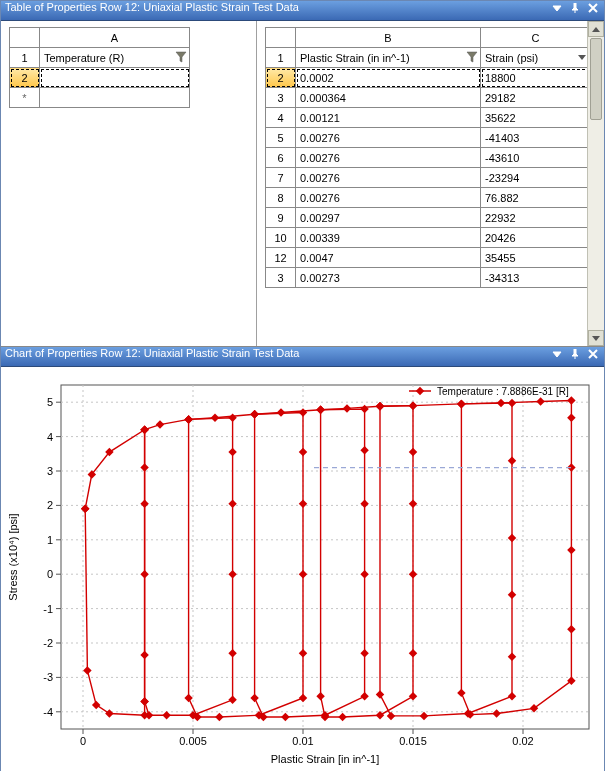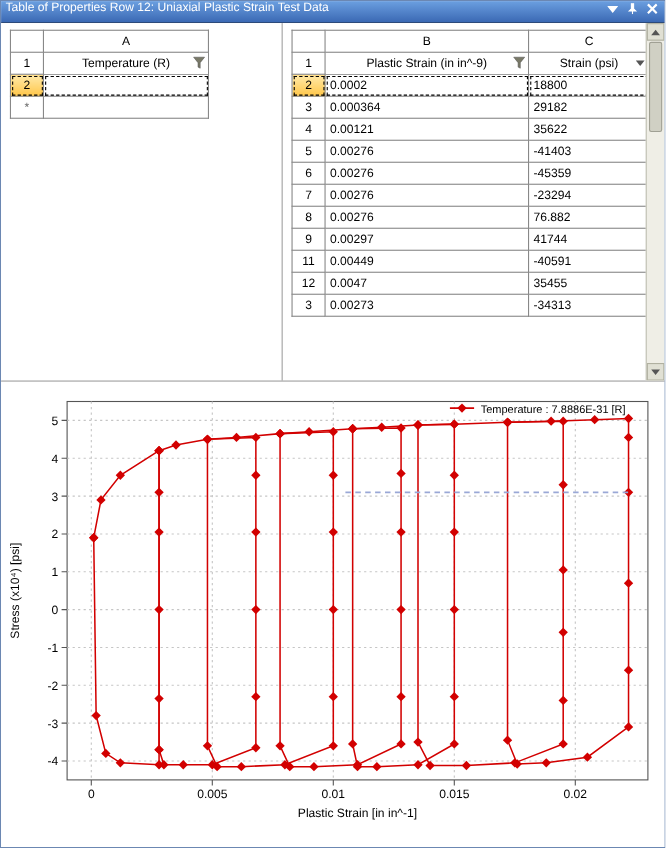--- a/index.html
+++ b/index.html
@@ -26,21 +26,21 @@
   .grid{display:table;border-collapse:collapse;}
   .grid .row{display:table-row;}
   .grid .cell{display:table-cell;border:1px solid #888;height:20px;vertical-align:middle;
     padding:0 4px;background:#fff;box-sizing:border-box;}
   
   .colhdr{background:linear-gradient(#fff2c0,#ffd86a);text-align:center;font-weight:normal;}
   
   .rowhdr{background:#e9e9de;text-align:center;width:30px;}
   .rowhdr.sel{background:linear-gradient(#ffe9a8,#ffc648);}
   
-  .fieldhdr{background:#e9e9de;text-align:center;position:relative;padding-right:18px;}
+  .fieldhdr{background:#e9e9de;text-align:left;position:relative;padding-right:18px;}
   .fieldhdr .funnel{position:absolute;right:2px;top:3px;}
   .dotted-sel .cell{outline:1px dashed #000;outline-offset:-2px;}
   .corner{background:#e9e9de;width:30px;}
   .newrow{color:#666;text-align:center;}
 
   
   .left-pane .colA{width:150px;}
   .right-pane .colB{width:185px;}
   .right-pane .colC{width:110px;}
   .grid-wrap{padding:6px 8px;}
@@ -131,21 +131,21 @@
       <div class="grid-wrap">
         <div class="grid" id="right-grid">
           <div class="row">
             <div class="cell corner"></div>
             <div class="cell colhdr colB">B</div>
             <div class="cell colhdr colC">C</div>
           </div>
           <div class="row">
             <div class="cell rowhdr">1</div>
             <div class="cell fieldhdr colB">
-              <span>Plastic Strain (in in^-9)</span>
+              <span>Plastic Strain (in in^-1)</span>
               <span class="funnel">
                 <svg viewBox="0 0 12 12">
                     <path d="M1 1h10L7 6v5L5 10V6z" fill="#7a7a68" stroke="#555" stroke-width="0.5"></path>
                   </svg>
               </span>
             </div>
             <div class="cell fieldhdr colC">
               <span>Strain (psi)</span>
               <span class="funnel">
                 <svg viewBox="0 0 12 12">
@@ -171,41 +171,41 @@
               <div class="cell colC">35622</div>
             </div>
             <div class="row">
               <div class="cell rowhdr">5</div>
               <div class="cell colB">0.00276</div>
               <div class="cell colC">-41403</div>
             </div>
             <div class="row">
               <div class="cell rowhdr">6</div>
               <div class="cell colB">0.00276</div>
-              <div class="cell colC">-45359</div>
+              <div class="cell colC">-43610</div>
             </div>
             <div class="row">
               <div class="cell rowhdr">7</div>
               <div class="cell colB">0.00276</div>
               <div class="cell colC">-23294</div>
             </div>
             <div class="row">
               <div class="cell rowhdr">8</div>
               <div class="cell colB">0.00276</div>
               <div class="cell colC">76.882</div>
             </div>
             <div class="row">
               <div class="cell rowhdr">9</div>
               <div class="cell colB">0.00297</div>
-              <div class="cell colC">41744</div>
-            </div>
-            <div class="row">
-              <div class="cell rowhdr">11</div>
-              <div class="cell colB">0.00449</div>
-              <div class="cell colC">-40591</div>
+              <div class="cell colC">22932</div>
+            </div>
+            <div class="row">
+              <div class="cell rowhdr">10</div>
+              <div class="cell colB">0.00339</div>
+              <div class="cell colC">20426</div>
             </div>
             <div class="row">
               <div class="cell rowhdr">12</div>
               <div class="cell colB">0.0047</div>
               <div class="cell colC">35455</div>
             </div>
             <div class="row">
               <div class="cell rowhdr">3</div>
               <div class="cell colB">0.00273</div>
               <div class="cell colC">-34313</div>
@@ -217,20 +217,40 @@
             <div class="arrow up"></div>
           </div>
         <div class="thumb"></div>
         <div class="btn down">
             <div class="arrow down"></div>
           </div>
       </div>
     </div>
   </div>
 
+  <div class="panel-title">
+    <span class="title-text">Chart of Properties Row 12: Uniaxial Plastic Strain Test Data</span>
+    <span class="title-icons">
+      <span class="title-btn">
+        <svg viewBox="0 0 10 10">
+            <polygon points="1,3 9,3 5,8"></polygon>
+          </svg>
+      </span>
+      <span class="title-btn">
+        <svg viewBox="0 0 10 10">
+            <path d="M4 0h2v5l2 2H2l2-2z M5 7v3" stroke="#fff" fill="#fff" stroke-width="1"></path>
+          </svg>
+      </span>
+      <span class="title-btn">
+        <svg viewBox="0 0 10 10">
+            <path d="M1 1 L9 9 M9 1 L1 9" stroke="#fff" stroke-width="2" fill="none"></path>
+          </svg>
+      </span>
+    </span>
+  </div>
 
   <div class="chart-panel">
     <div class="chart-body">
       <svg id="chart-svg" viewBox="0 0 603 404" width="603" height="404">
           <rect x="60" y="18" width="528" height="344" fill="#ffffff" stroke="#555" stroke-width="1"></rect>
           <line x1="82" y1="18" x2="82" y2="362" stroke="#c5c5c5" stroke-dasharray="2 3"></line>
           <line x1="82" y1="362" x2="82" y2="367" stroke="#555"></line>
           <text x="82" y="378" text-anchor="middle" font-size="11" fill="#000">0</text>
           <line x1="192" y1="18" x2="192" y2="362" stroke="#c5c5c5" stroke-dasharray="2 3"></line>
           <line x1="192" y1="362" x2="192" y2="367" stroke="#555"></line>

